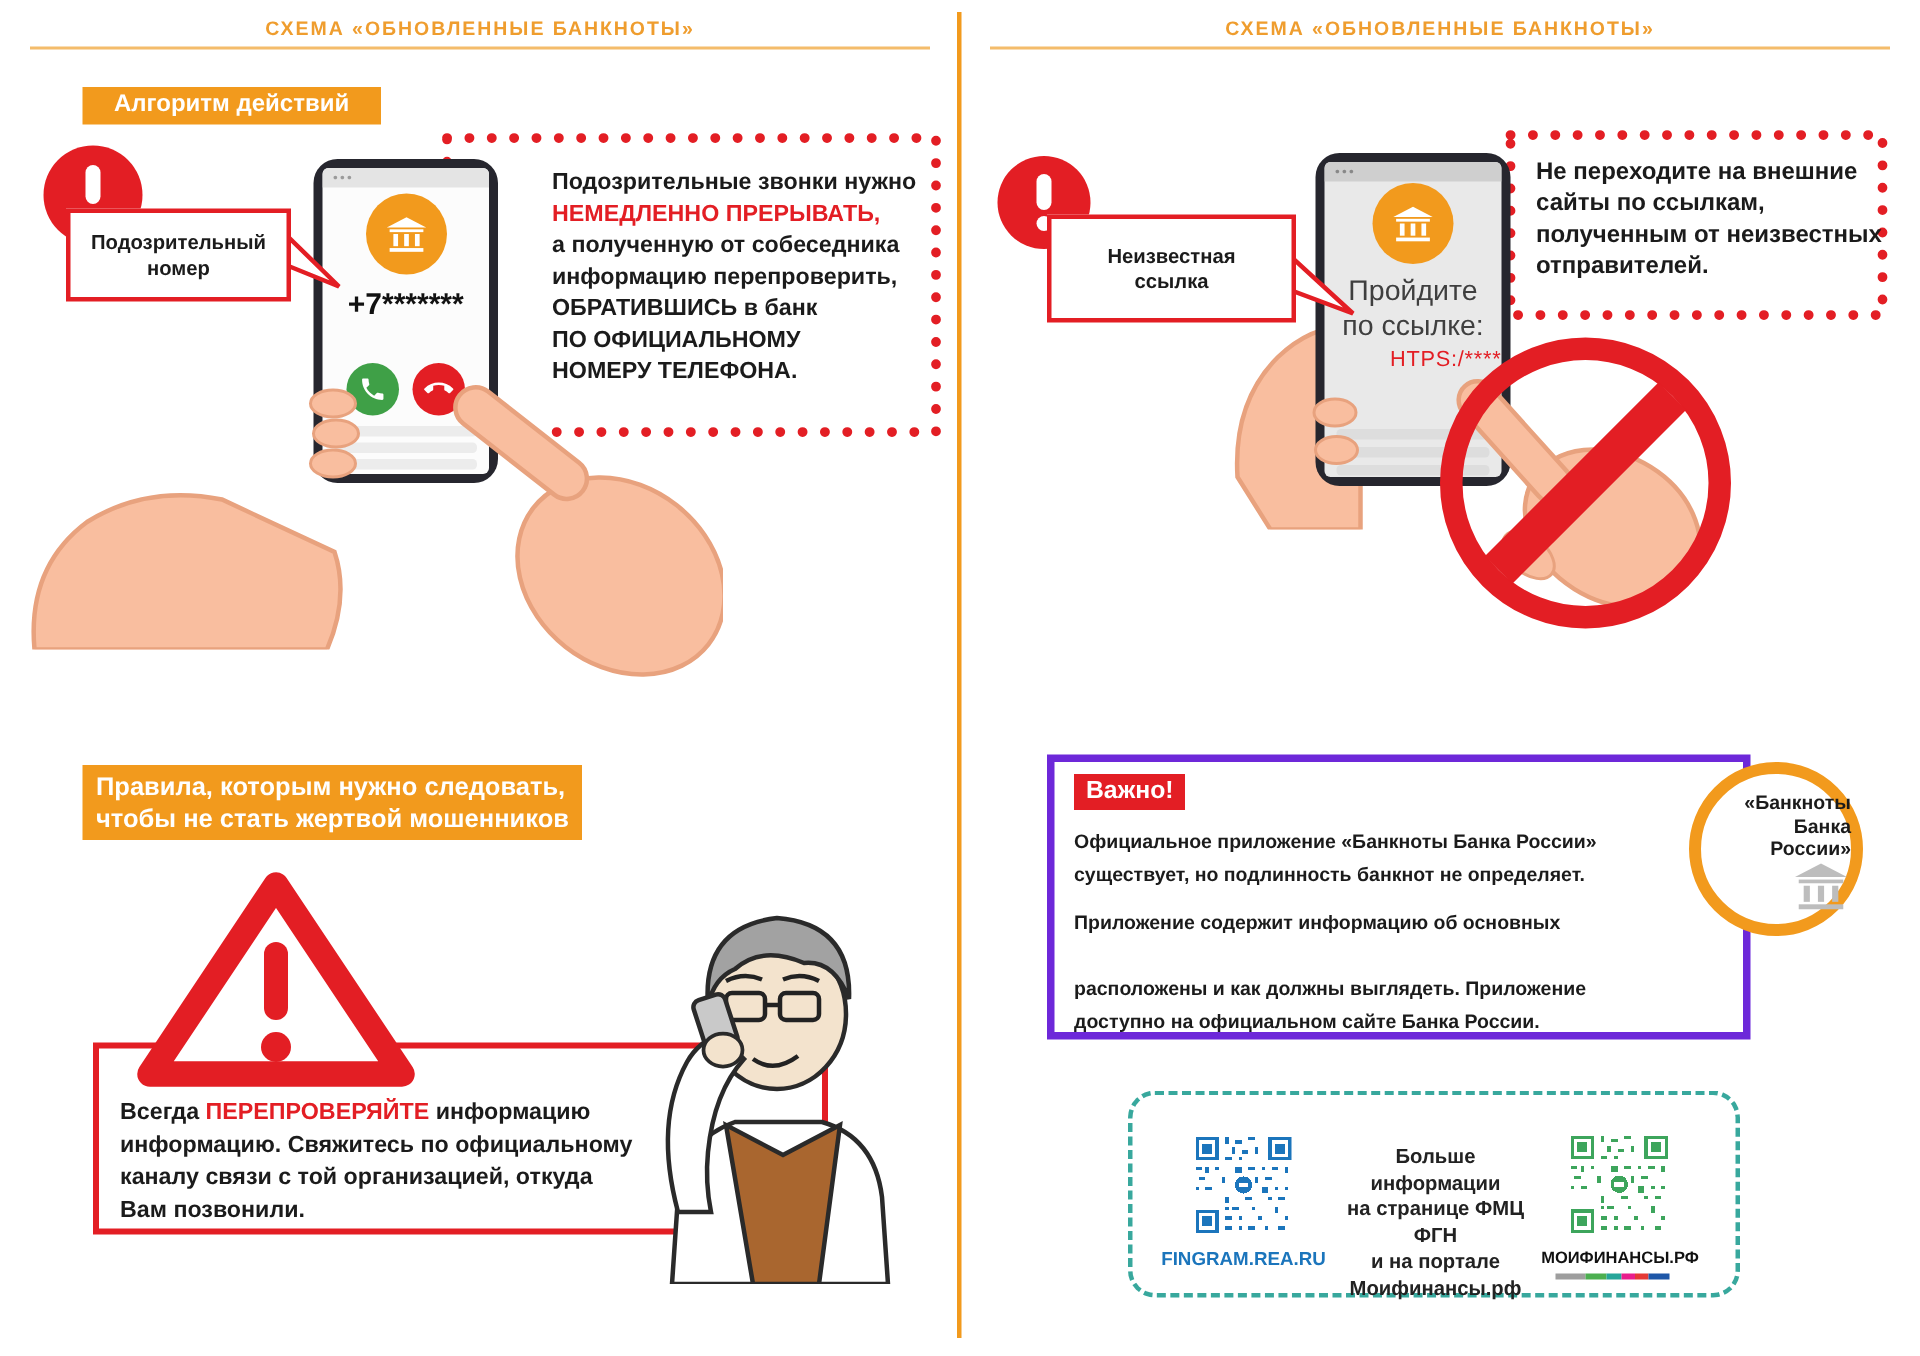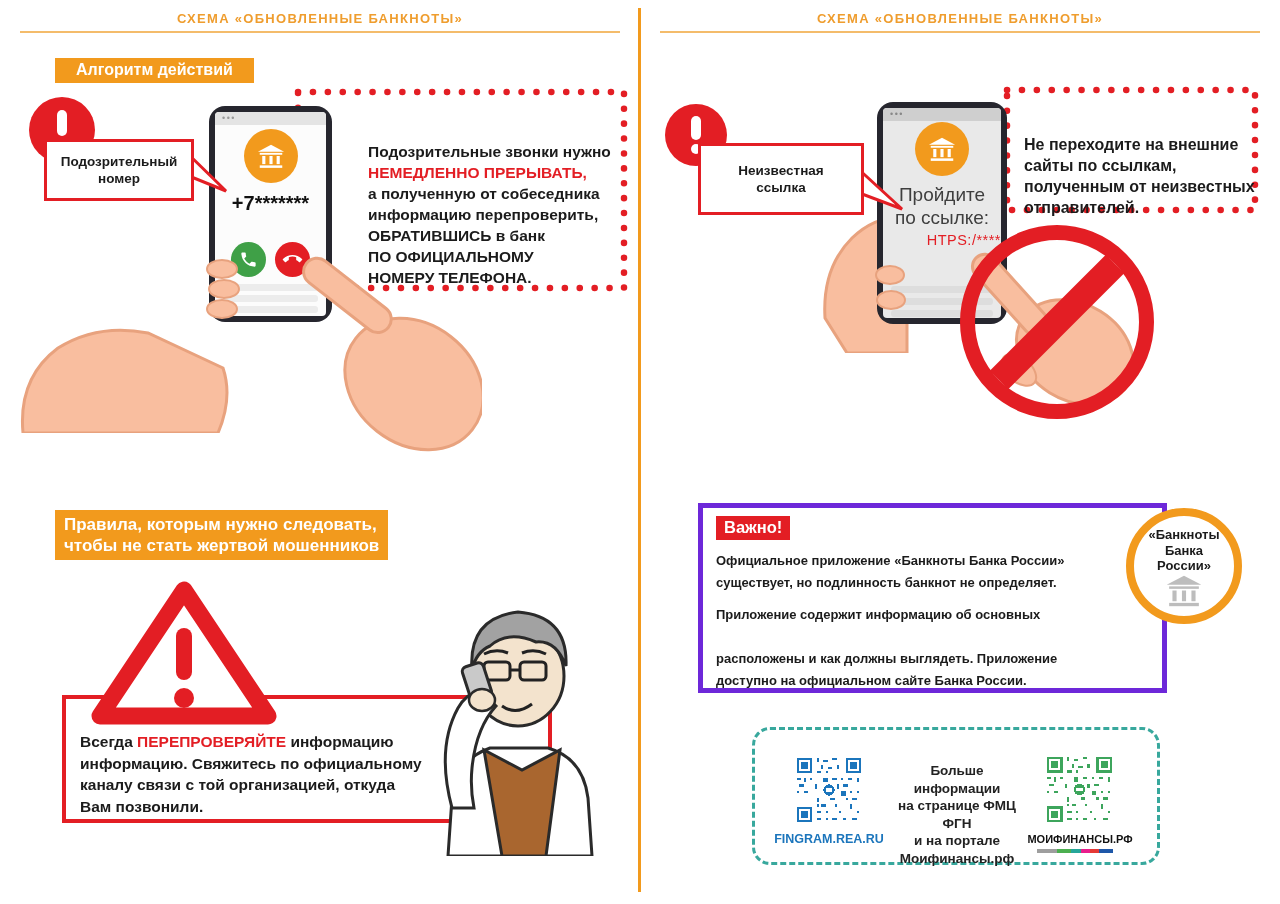--- a/index.html
+++ b/index.html
@@ -30,33 +30,33 @@
   .topbar{height:13px;background:#e4e4e4;color:#9a9a9a;font-size:9px;line-height:9px;
     padding:2px 0 0 7px;letter-spacing:1.5px;box-sizing:border-box;}
   .topbar.dark{background:#cfcfcf;color:#888;}
   .bank-circle{position:absolute;left:50%;transform:translateX(-50%);background:#f29a1d;border-radius:50%;
     display:flex;align-items:center;justify-content:center;}
   .call-btn{position:absolute;width:35px;height:35px;border-radius:50%;
     display:flex;align-items:center;justify-content:center;}
   .bar-line{position:absolute;left:8px;right:8px;height:7px;border-radius:3px;background:#ececec;}
   
   .dots{position:absolute;z-index:2;}
-  .note{position:absolute;font-weight:bold;font-size:15.5px;line-height:21px;color:#1b1b1b;z-index:3;margin-top:30px;}
+  .note{position:absolute;font-weight:bold;font-size:15.5px;line-height:21px;color:#1b1b1b;z-index:3;}
   .red{color:#e31e24;}
   
   .outline-box{position:absolute;background:#fff;border:4px solid #e31e24;z-index:1;}
   .advice{position:absolute;font-weight:bold;font-size:15.5px;line-height:21.5px;z-index:2;}
   
   .imp-box{position:absolute;left:698px;top:503px;width:459px;height:180px;border:5px solid #6d28d9;
     background:#fff;z-index:1;}
   .imp-label{position:absolute;left:13px;top:8px;background:#e31e24;color:#fff;font-weight:bold;
     font-size:16.5px;padding:2px 8px 3px;}
   .imp-p{position:absolute;left:13px;font-weight:bold;font-size:13px;line-height:22px;}
   .badge{position:absolute;left:1126px;top:508px;width:116px;height:116px;box-sizing:border-box;
-    border:8px solid #f29a1d;border-radius:50%;background:#fff;z-index:2;text-align:center;}
+    border:8px solid #f29a1d;border-radius:50%;background:#fff;z-index:2;text-align:right;}
   .badge .btxt{font-weight:bold;font-size:13px;line-height:15.5px;padding-top:11px;}
   .qr-panel{position:absolute;left:752px;top:727px;width:408px;height:138px;box-sizing:border-box;
     border:3px dashed #38a89d;border-radius:18px;background:#fff;z-index:1;}
   .qr{position:absolute;}
   .qr-cap{position:absolute;text-align:center;font-weight:bold;}
   .stripe{position:absolute;display:flex;height:4px;}
   .stripe span{display:inline-block;height:4px;}
   
   .ring{position:absolute;left:960px;top:225px;width:194px;height:194px;box-sizing:border-box;
     border:15px solid #e31e24;border-radius:50%;z-index:6;}

